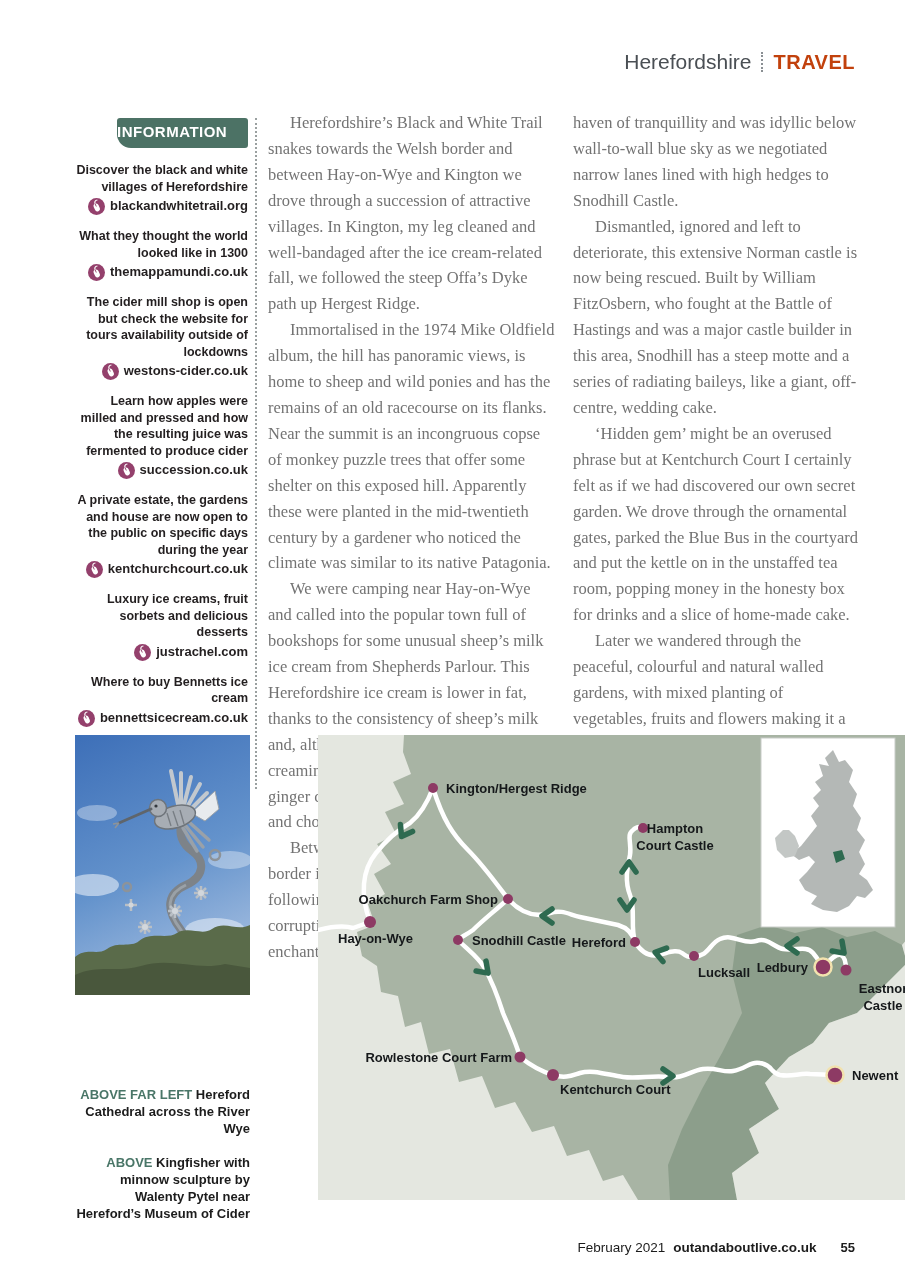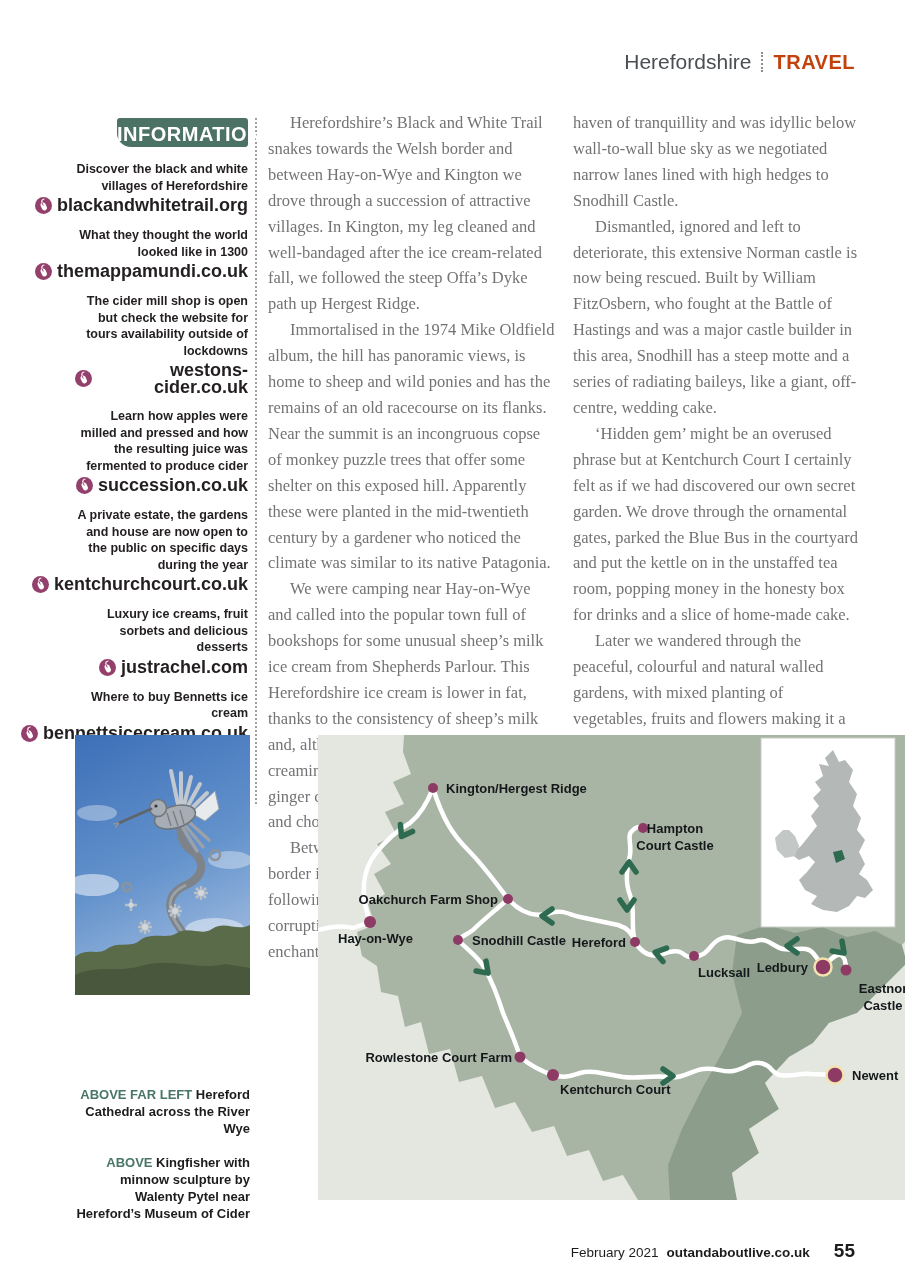--- a/index.html
+++ b/index.html
@@ -8,27 +8,27 @@
 
   
   .header{position:absolute;top:50px;right:50px;display:flex;align-items:center;gap:10px;text-align:center;}
   .header .section{font-size:21px;color:#4a4f54;}
   .header .divider{height:20px;border-left:2px dotted #8a8f93;}
   .header .category{font-size:20px;font-weight:bold;color:#c2410c;letter-spacing:.5px;}
 
   
   .sidebar{position:absolute;left:75px;top:118px;width:173px;padding-right:7px;
            border-right:2px dotted #9aa0a0;min-height:540px;}
-  .info-tab{margin-left:42px;background:#4c7265;color:#fff;font-weight:bold;font-size:20px;
-            text-align:center;padding:5px 0 1px;border-radius:3px 3px 3px 14px;
+  .info-tab{margin-left:42px;background:#4c7265;color:#fff;font-weight:bold;font-size:15px;
+            padding:5px 0 8px;border-radius:3px 3px 3px 14px;
             letter-spacing:.5px;margin-bottom:14px;}
   .sb-item{text-align:right;font-size:12.5px;font-weight:bold;color:#231f20;
            line-height:16.5px;margin-bottom:13px;}
   .sb-link{display:flex;justify-content:flex-end;align-items:center;gap:5px;margin-top:3px;
-           font-size:18px;cursor:pointer;}
+           font-size:13px;cursor:pointer;}
   .mouse-icon{flex:0 0 auto;width:17px;height:17px;}
   .mouse-icon svg{display:block;}
 
   
   .col{position:absolute;top:110px;width:287px;font-family:"Liberation Serif","DejaVu Serif",serif;
        font-size:16.5px;line-height:25.9px;color:#737373;}
   .col p{margin:0;text-indent:22px;}
   .col p.noindent{text-indent:0;}
   .col1{left:268px;}
   .col2{left:573px;}
@@ -46,21 +46,21 @@
   .cap-label{color:#4a7668;margin-top:12px;}
 
   
   .map{position:absolute;left:270px;top:735px;width:635px;height:465px;padding-left:48px;}
   .map text{font-family:"Liberation Sans",sans-serif;font-size:13px;font-weight:bold;fill:#15181a;}
 
   
   .footer{position:absolute;top:1240px;right:50px;display:flex;align-items:baseline;gap:8px;
           font-size:13.5px;color:#1c1c1c;}
   .footer .site{font-weight:bold;}
-  .footer .pageno{font-weight:bold;font-size:19px;margin-left:16px;}
+  .footer .pageno{font-weight:bold;font-size:13px;margin-left:16px;}
 </style>
 </head>
 <body>
 
 <div class="page">
 
   <div class="header">
     <span class="section">Herefordshire</span>
     <span class="divider"></span>
     <span class="category">TRAVEL</span>

